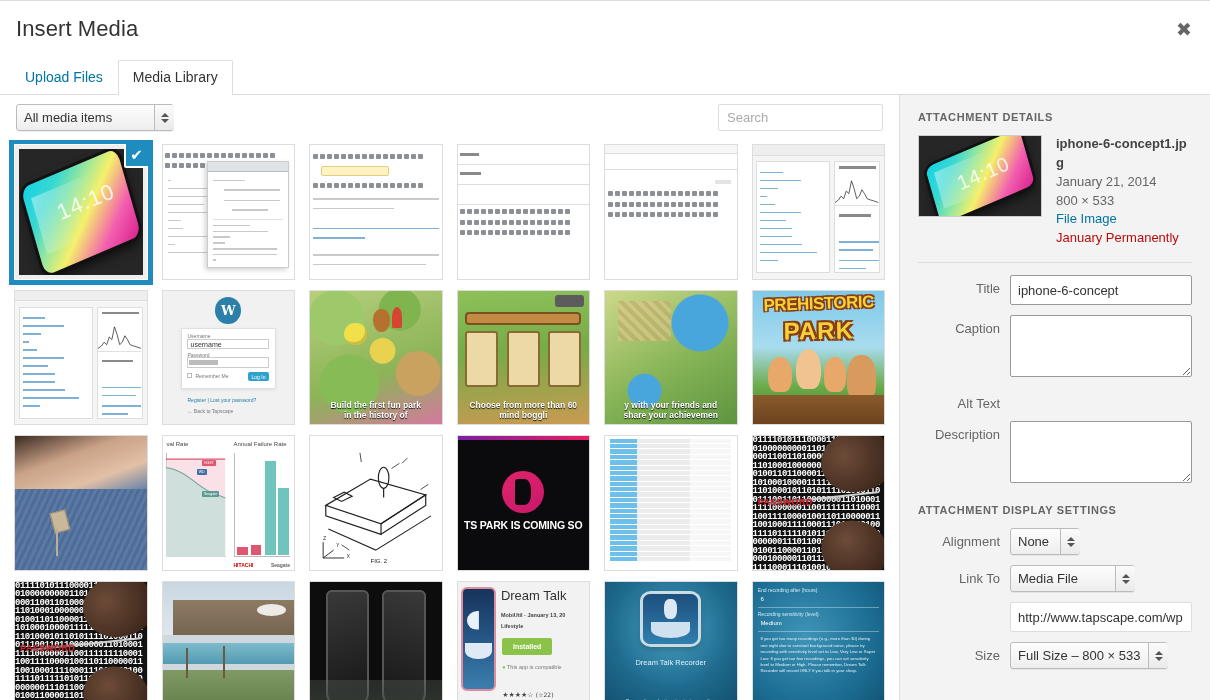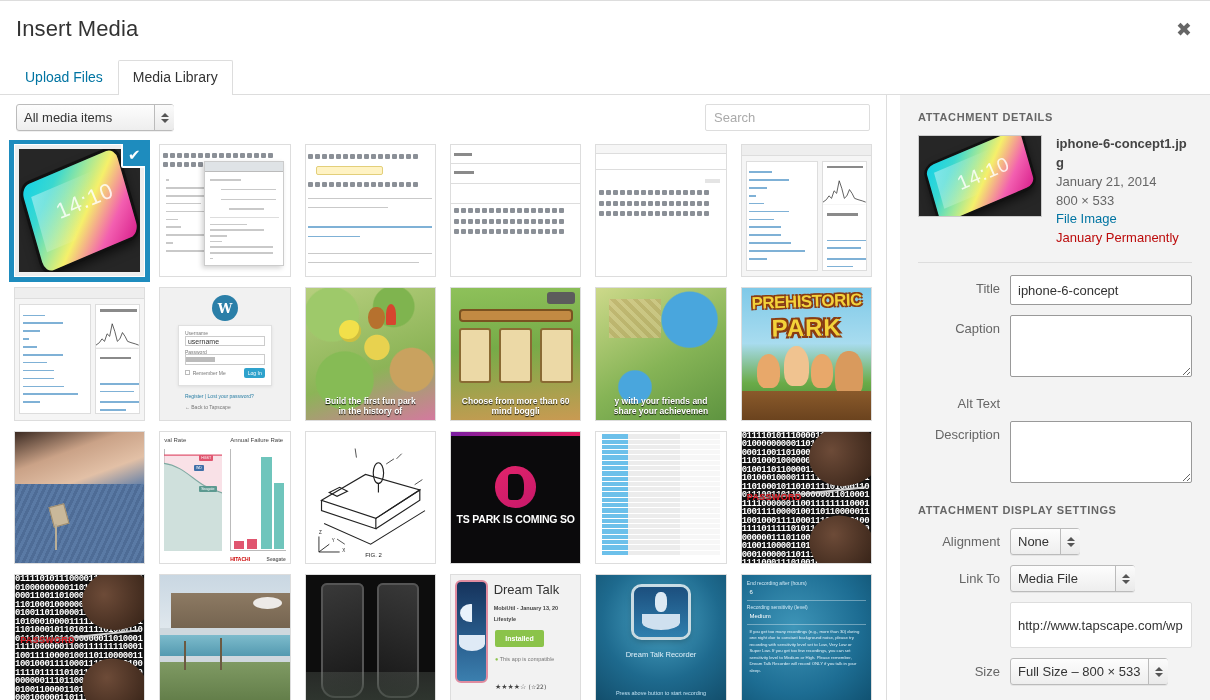--- a/index.html
+++ b/index.html
@@ -80,21 +80,20 @@
     border-top-left-radius: 2px;
     border-top-right-radius: 2px;
   }
 
   
   .body-split {
     flex: 1 1 auto;
     display: flex;
     min-height: 0;
     position: relative;
-    gap: 13px;
   }
 
   
   .content-pane {
     flex: 1 1 auto;
     min-width: 0;
     display: flex;
     flex-direction: column;
     border-right: 1px solid #ddd;
     background: #fff;
@@ -320,21 +319,21 @@
     background: #fff;
     outline: none;
   }
   textarea.txt {
     height: 62px;
     resize: vertical;
     line-height: 1.4;
   }
   .url-txt {
     width: 100%;
-    height: 46px;
+    height: 30px;
     padding: 4px 7px;
     font-size: 13px;
     font-family: "Liberation Sans", sans-serif;
     border: 1px solid #ddd;
     border-radius: 2px;
     color: #333;
     background: #fff;
     outline: none;
   }
   .ds-heading { margin: 18px 0 12px 0; }

